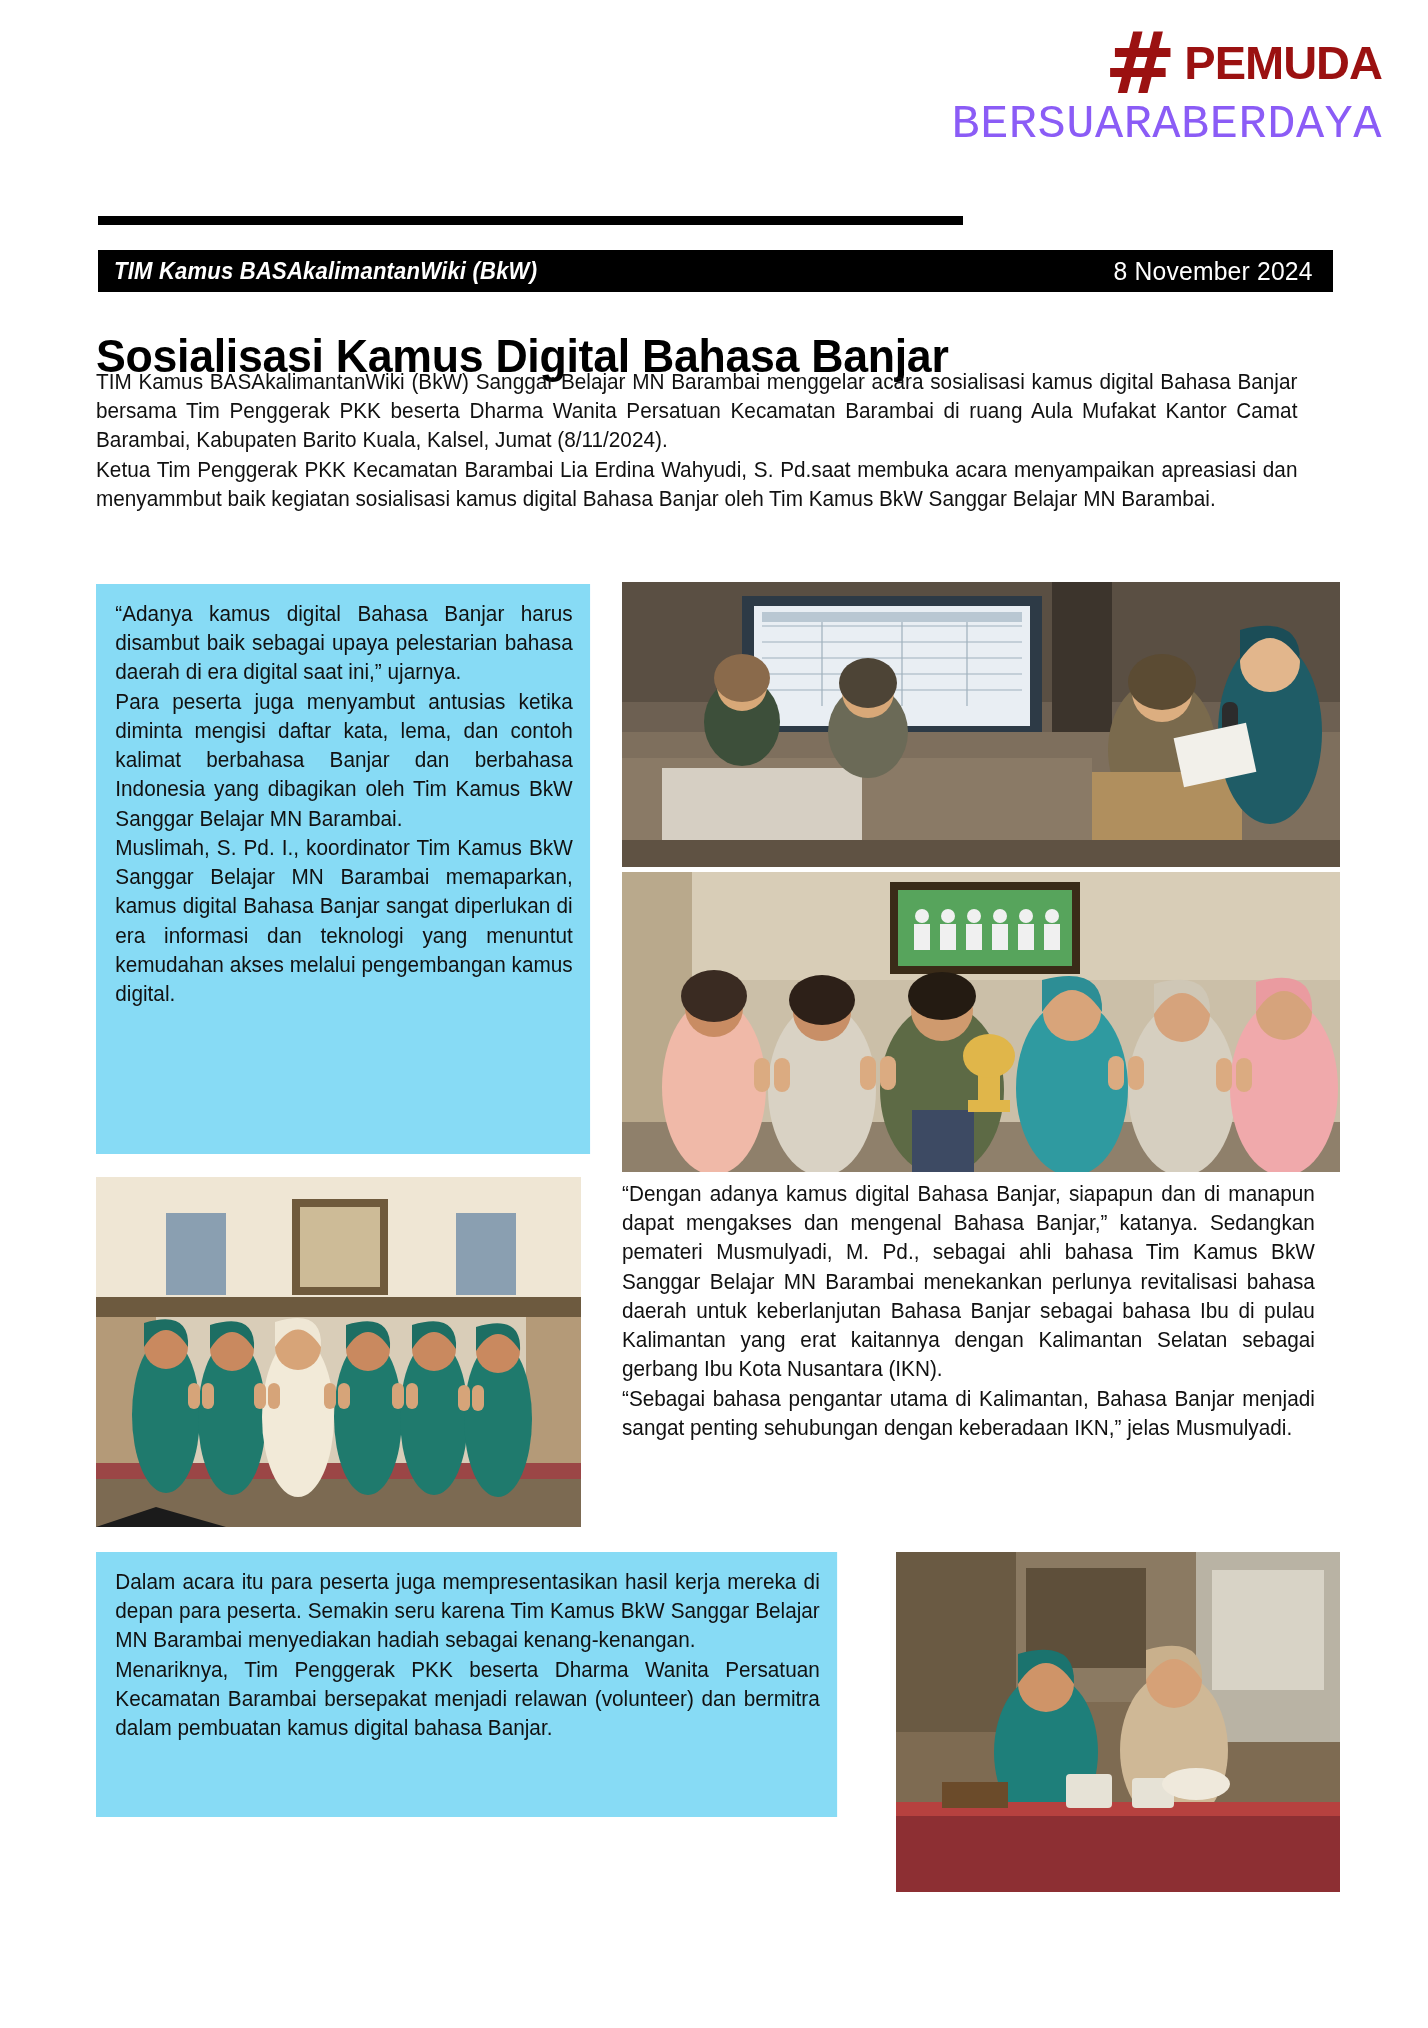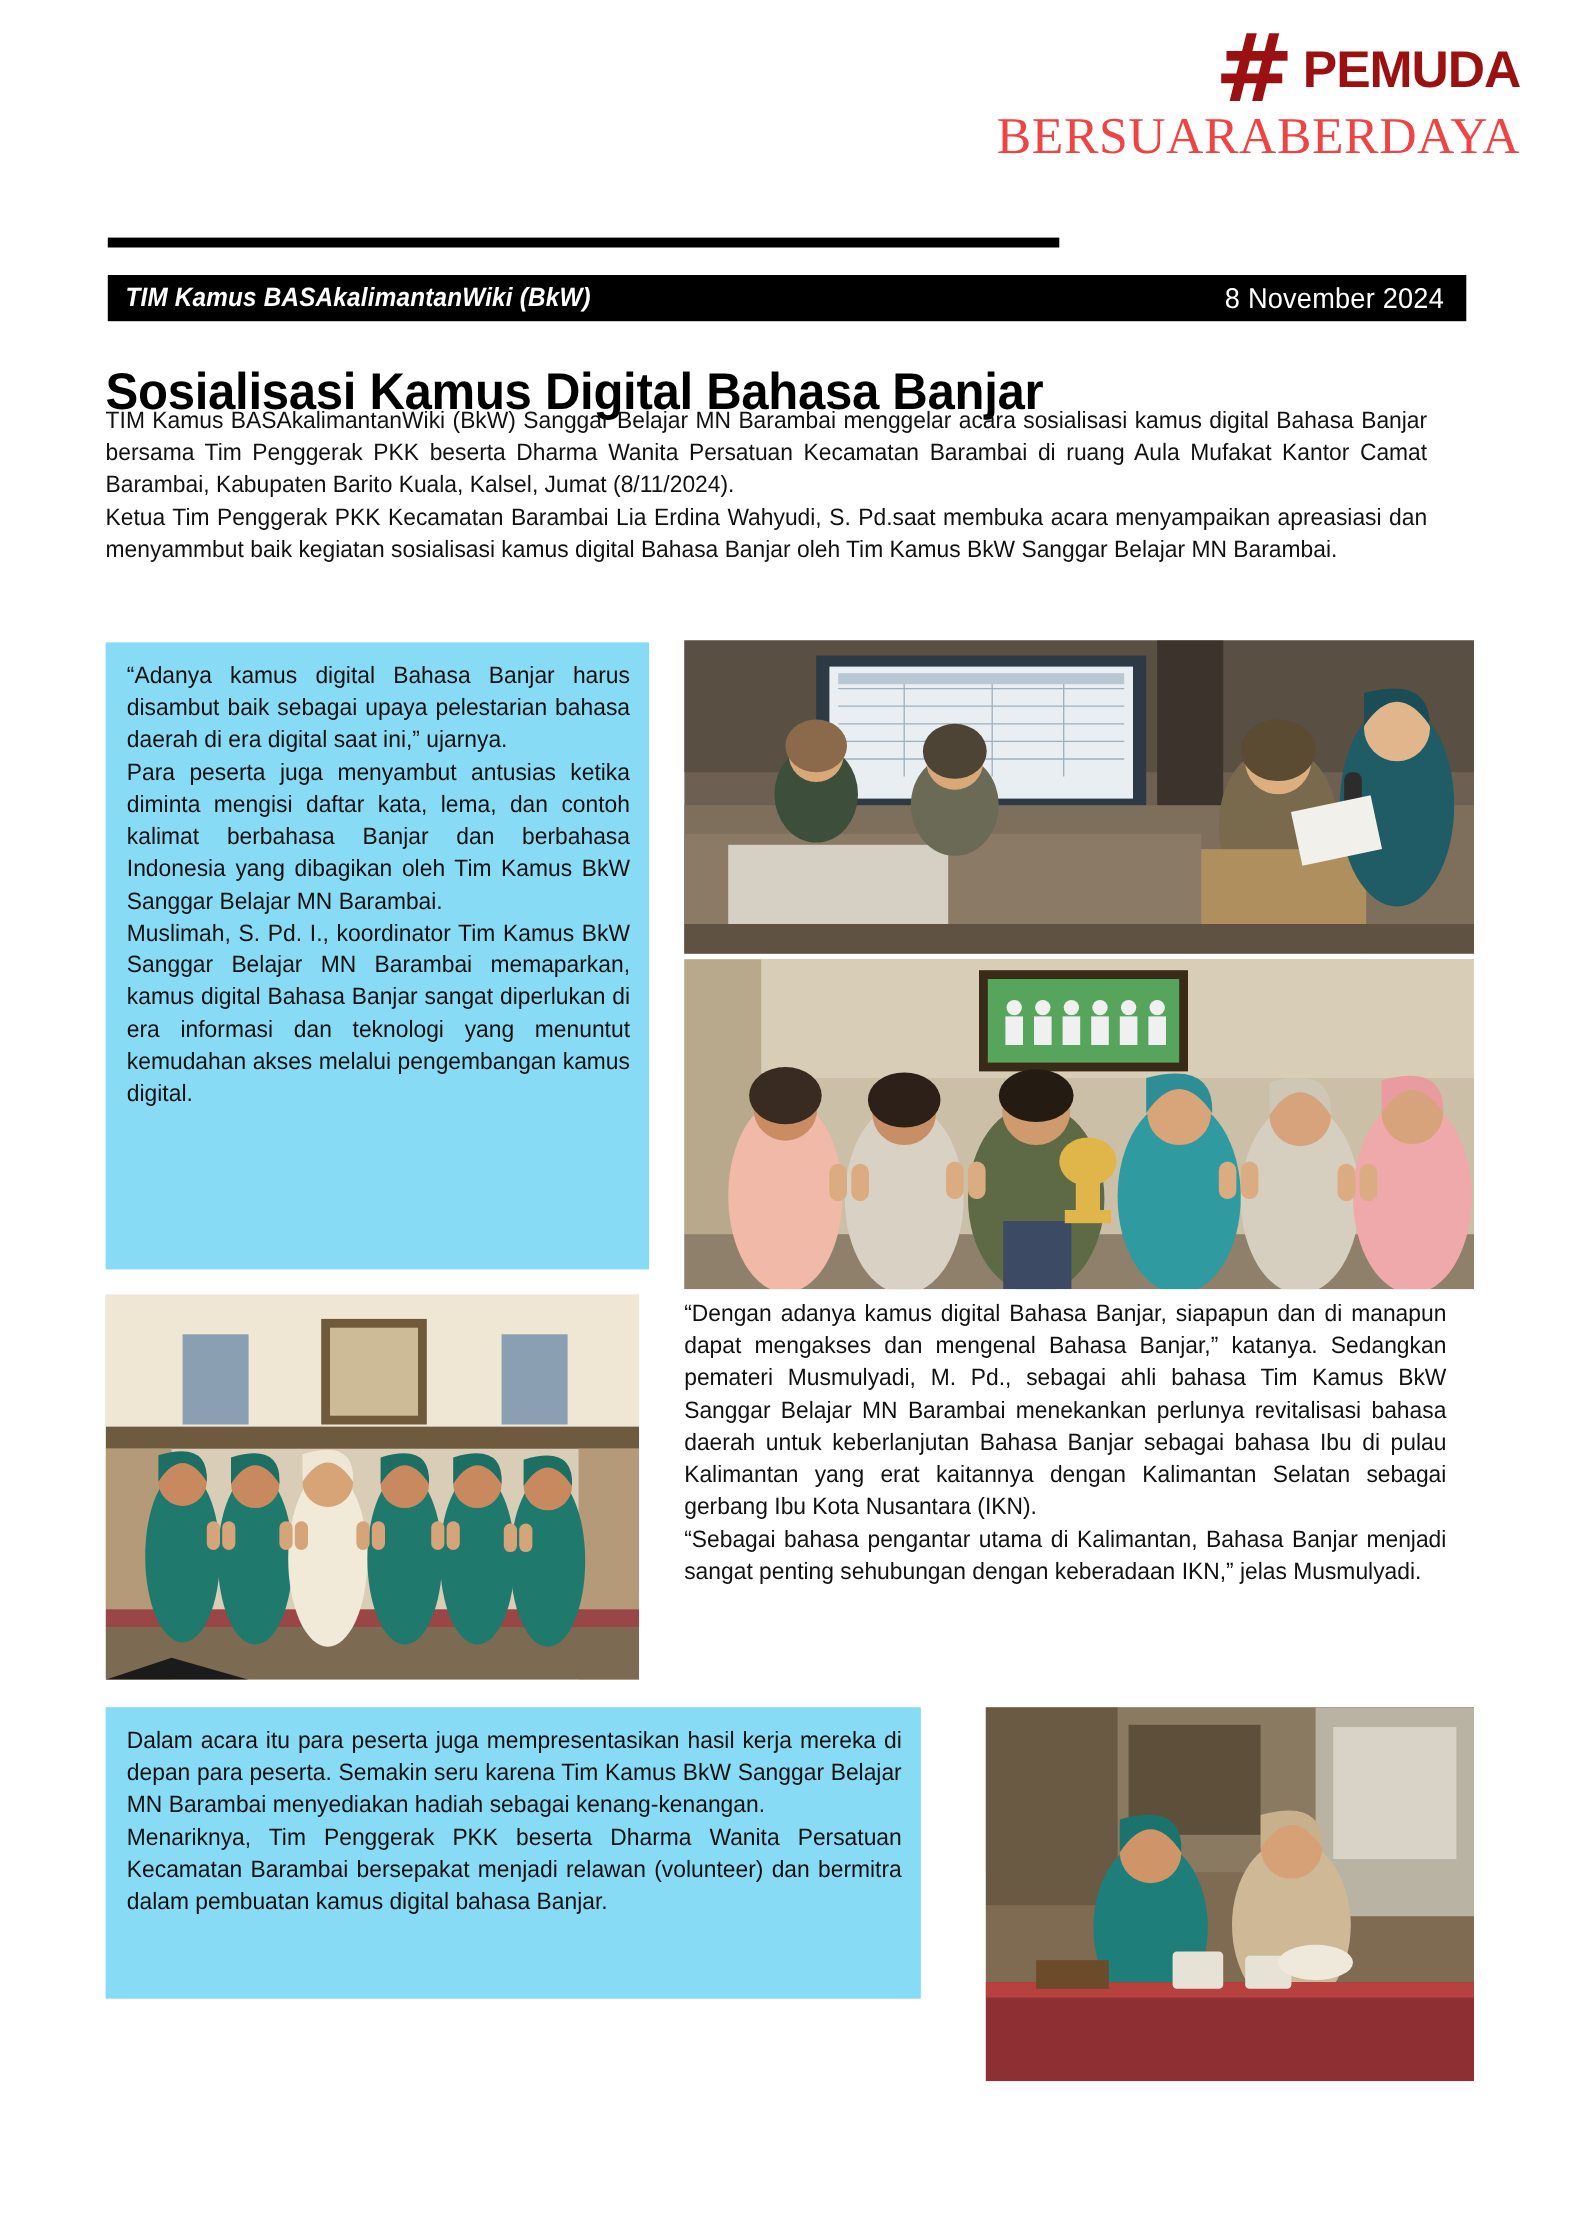--- a/index.html
+++ b/index.html
@@ -23,22 +23,22 @@
     font-family:"DejaVu Sans", sans-serif;
     font-weight:bold; font-size:86px; color:#9b1111; line-height:.82;
     letter-spacing:-2px;
   }
   .brand-pemuda {
     font-family:"Liberation Sans", sans-serif;
     font-weight:bold; font-size:47px; color:#9b1111;
     letter-spacing:-1px; line-height:.9;
   }
   .brand-sub {
-    font-family:Liberation Serif, serif;
-    font-size:47px; color:#ef4444; letter-spacing:.5px;
+    font-family:Liberation Mono, monospace;
+    font-size:47px; color:#8b5cf6; letter-spacing:.5px;
     margin-top:2px; line-height:1;
   }
 
   
   .top-rule {
     position:absolute; left:98px; top:216px; width:865px; height:9px; background:#000;
   }
   .byline-bar {
     position:absolute; left:98px; top:250px; width:1235px; height:42px;
     background:#000; color:#fff;

